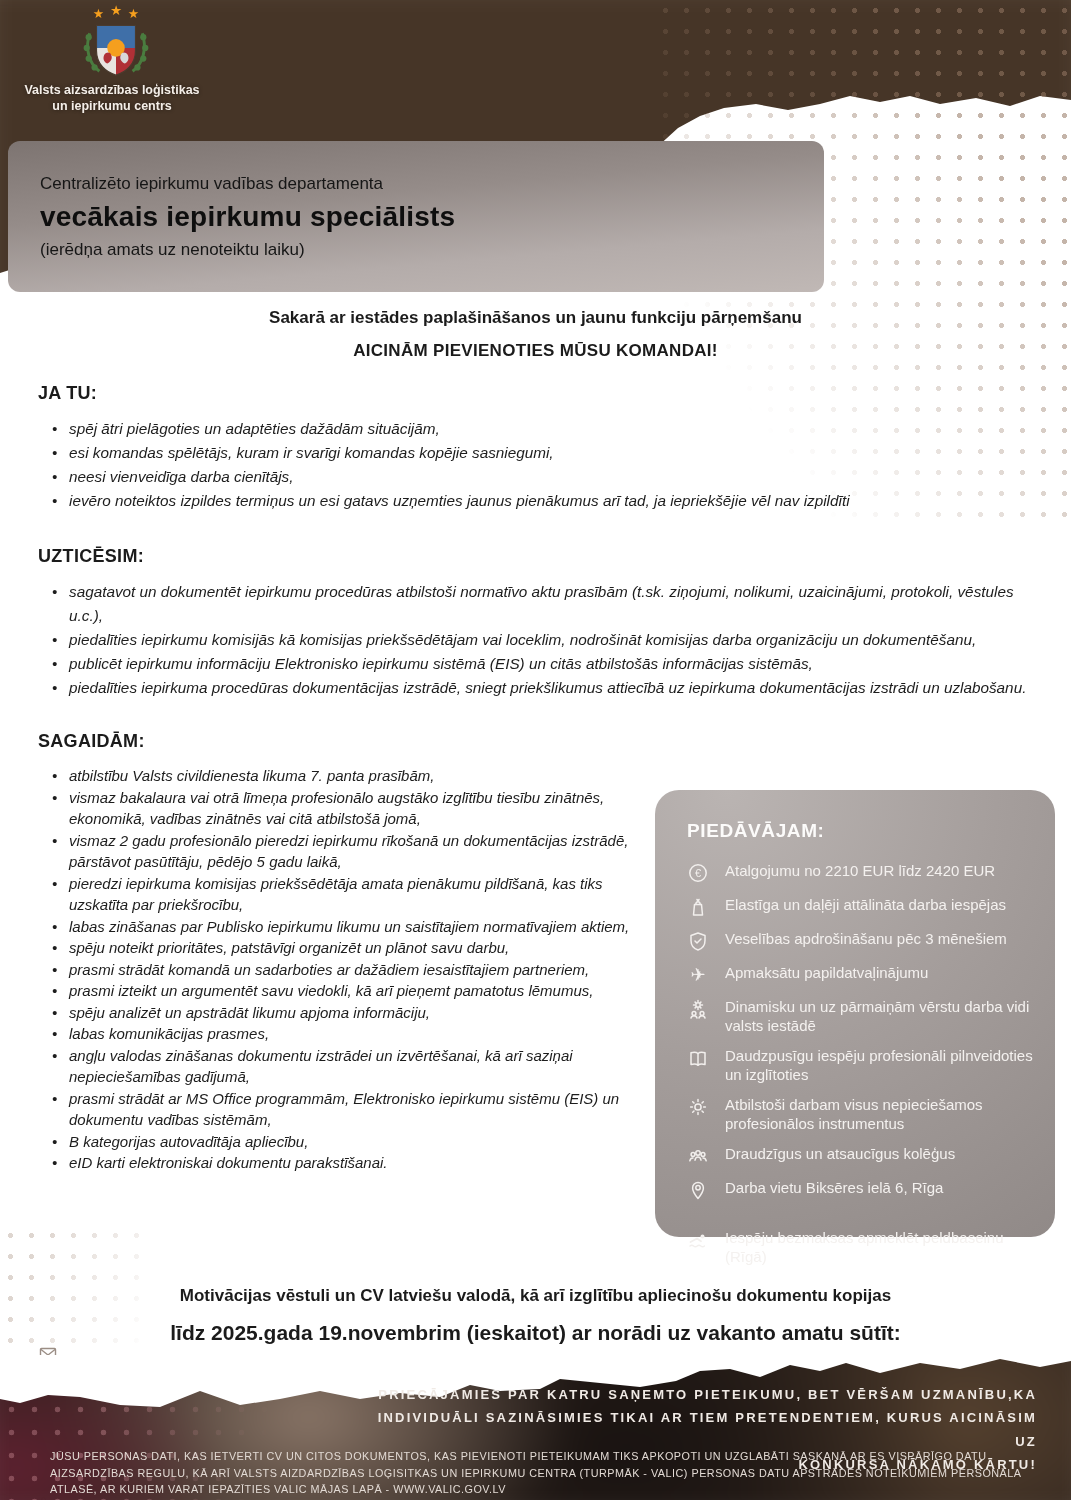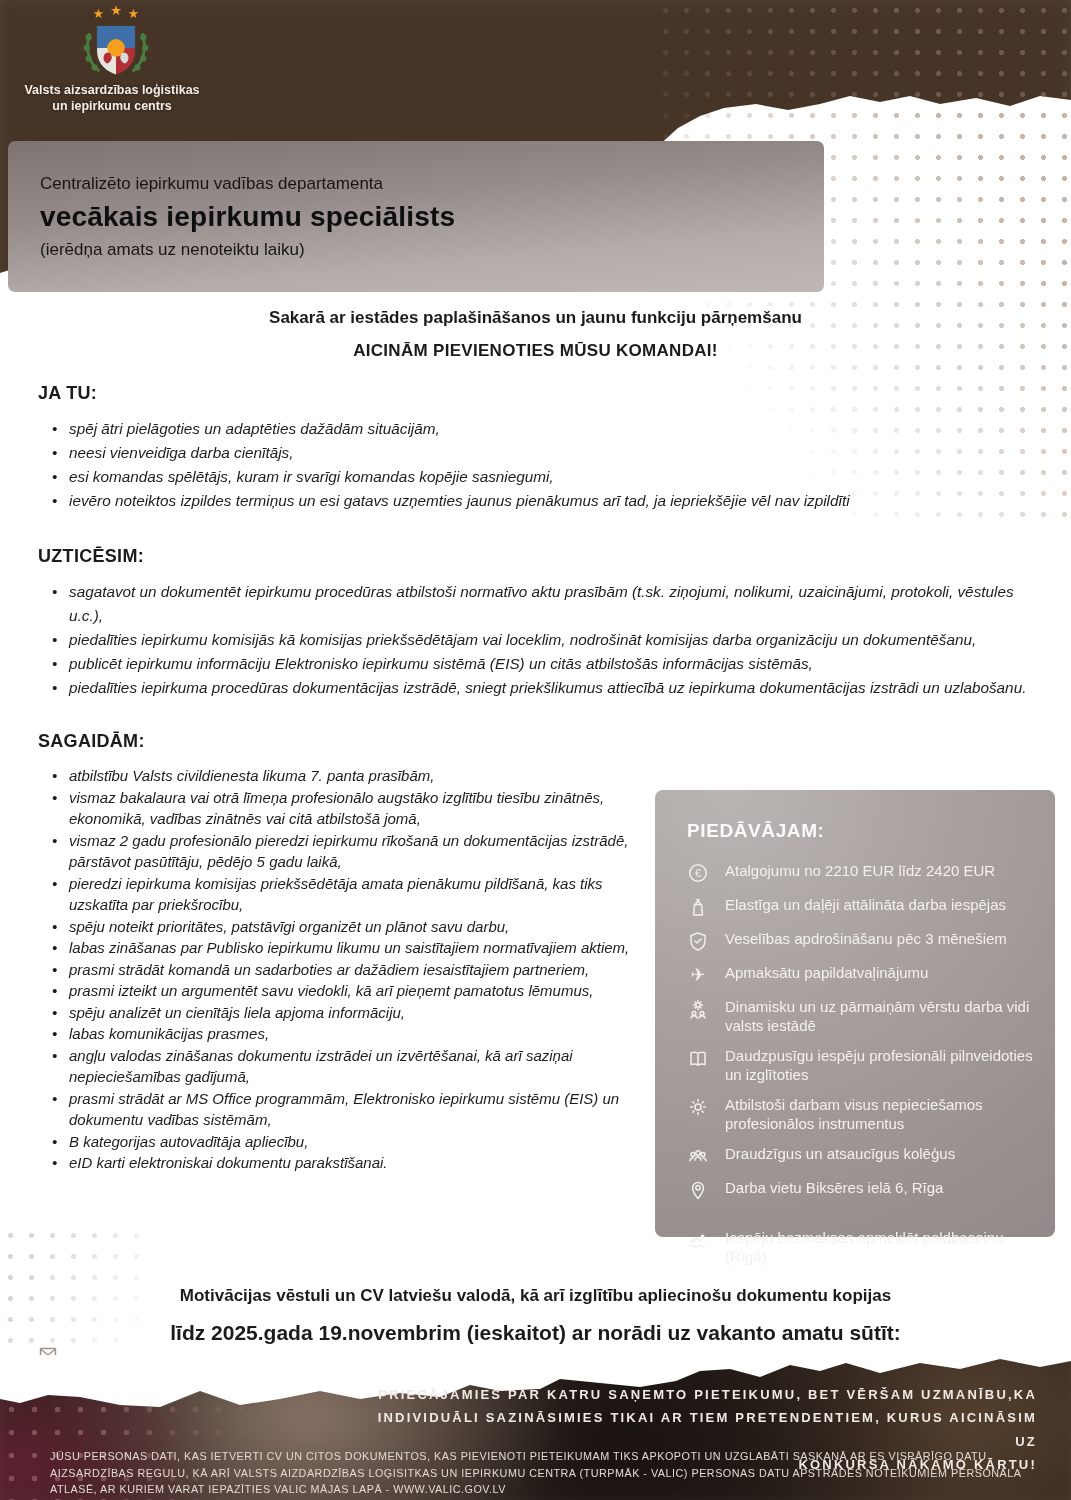--- a/index.html
+++ b/index.html
@@ -43,21 +43,21 @@
   
   .logo{position:absolute;left:52px;top:4px;width:128px;height:78px;}
   .org-caption{
     position:absolute;left:2px;top:82px;width:220px;text-align:center;
     color:#f4eee8;font-size:12.5px;line-height:1.3;font-weight:bold;
     text-shadow:0 0 4px rgba(0,0,0,.45);
   }
   
   .header-box{
     position:absolute;left:8px;top:141px;width:816px;height:151px;
-    border-radius:7px;
+    border-radius:12px;
     background:linear-gradient(175deg,#7d7471 0%, #958c89 38%, #b3abaf 72%, #c0b8b5 100%);
     background:linear-gradient(175deg,#7d7471 0%, #958c89 38%, #b4acaa 72%, #c0b8b5 100%);
     display:flex;flex-direction:column;justify-content:center;
     padding-left:32px;box-sizing:border-box;
   }
   .header-box .dept{font-size:17px;color:#161616;margin-bottom:7px;}
   .header-box .title{font-size:28px;font-weight:bold;color:#0e0e0e;margin-bottom:7px;letter-spacing:.2px;}
   .header-box .note{font-size:17px;color:#161616;}
   
   .intro{position:absolute;left:0;top:308px;width:1071px;text-align:center;font-weight:bold;}
@@ -69,21 +69,21 @@
   .section ul{list-style:none;margin:0;padding:0 0 0 14px;font-style:italic;}
   .section li{position:relative;padding-left:17px;font-size:15.3px;line-height:24px;color:#1d1d1d;}
   .section li::before{content:"•";position:absolute;left:0;top:0;font-size:15px;}
   .sec-jatu{top:383px;width:1005px;}
   .sec-uzticesim{top:546px;width:1012px;}
   .sec-sagaidam{top:731px;width:600px;}
   .sec-sagaidam li{font-size:15px;line-height:21.5px;}
   
   .offer-box{
     position:absolute;left:655px;top:790px;width:400px;height:447px;
-    border-radius:8px;box-sizing:border-box;
+    border-radius:24px;box-sizing:border-box;
     background:radial-gradient(150% 130% at 18% 0%, #bab4b2 0%, #a59e9c 45%, #8e8785 100%);
     padding:30px 22px 20px 30px;color:#f4f1ef;
   }
   .offer-box h2{font-size:19px;font-weight:bold;margin:0 0 20px 2px;letter-spacing:.6px;color:#fcfbfa;}
   .offer-item{display:flex;align-items:flex-start;margin-bottom:12px;}
   .offer-item .oicon{flex:0 0 26px;margin-right:14px;margin-top:0;height:22px;
     display:flex;align-items:center;justify-content:center;font-size:18px;color:#f2efed;}
   .offer-item .oicon svg{display:block;}
   .offer-item .otext{font-size:15px;line-height:18.5px;}
   .offer-item.last{margin-top:28px;}
@@ -169,22 +169,22 @@
 
   <div class="intro">
     <div class="l1">Sakarā ar iestādes paplašināšanos un jaunu funkciju pārņemšanu</div>
     <div class="l2">AICINĀM PIEVIENOTIES MŪSU KOMANDAI!</div>
   </div>
 
   <div class="section sec-jatu">
     <h2>JA TU:</h2>
     <ul>
       <li>spēj ātri pielāgoties un adaptēties dažādām situācijām,</li>
+      <li>esi komandas spēlētājs, kuram ir svarīgi komandas kopējie sasniegumi,</li>
       <li>neesi vienveidīga darba cienītājs,</li>
-      <li>esi komandas spēlētājs, kuram ir svarīgi komandas kopējie sasniegumi,</li>
       <li>ievēro noteiktos izpildes termiņus un esi gatavs uzņemties jaunus pienākumus arī tad, ja iepriekšējie vēl nav izpildīti</li>
     </ul>
   </div>
 
   <div class="section sec-uzticesim">
     <h2>UZTICĒSIM:</h2>
     <ul>
       <li>sagatavot un dokumentēt iepirkumu procedūras atbilstoši normatīvo aktu prasībām (t.sk. ziņojumi, nolikumi, uzaicinājumi, protokoli, vēstules u.c.),</li>
       <li>piedalīties iepirkumu komisijās kā komisijas priekšsēdētājam vai loceklim, nodrošināt komisijas darba organizāciju un dokumentēšanu,</li>
       <li>publicēt iepirkumu informāciju Elektronisko iepirkumu sistēmā (EIS) un citās atbilstošās informācijas sistēmās,</li>
@@ -192,25 +192,25 @@
     </ul>
   </div>
 
   <div class="section sec-sagaidam">
     <h2>SAGAIDĀM:</h2>
     <ul>
       <li>atbilstību Valsts civildienesta likuma 7. panta prasībām,</li>
       <li>vismaz bakalaura vai otrā līmeņa profesionālo augstāko izglītību tiesību zinātnēs, ekonomikā, vadības zinātnēs vai citā atbilstošā jomā,</li>
       <li>vismaz 2 gadu profesionālo pieredzi iepirkumu rīkošanā un dokumentācijas izstrādē, pārstāvot pasūtītāju, pēdējo 5 gadu laikā,</li>
       <li>pieredzi iepirkuma komisijas priekšsēdētāja amata pienākumu pildīšanā, kas tiks uzskatīta par priekšrocību,</li>
+      <li>labas zināšanas par Publisko iepirkumu likumu un saistītajiem normatīvajiem aktiem,</li>
       <li>spēju noteikt prioritātes, patstāvīgi organizēt un plānot savu darbu,</li>
-      <li>labas zināšanas par Publisko iepirkumu likumu un saistītajiem normatīvajiem aktiem,</li>
       <li>prasmi strādāt komandā un sadarboties ar dažādiem iesaistītajiem partneriem,</li>
       <li>prasmi izteikt un argumentēt savu viedokli, kā arī pieņemt pamatotus lēmumus,</li>
-      <li>spēju analizēt un cienītājs liela apjoma informāciju,</li>
+      <li>spēju analizēt un apstrādāt likumu apjoma informāciju,</li>
       <li>labas komunikācijas prasmes,</li>
       <li>angļu valodas zināšanas dokumentu izstrādei un izvērtēšanai, kā arī saziņai nepieciešamības gadījumā,</li>
       <li>prasmi strādāt ar MS Office programmām, Elektronisko iepirkumu sistēmu (EIS) un dokumentu vadības sistēmām,</li>
       <li>B kategorijas autovadītāja apliecību,</li>
       <li>eID karti elektroniskai dokumentu parakstīšanai.</li>
     </ul>
   </div>
 
   <div class="offer-box">
     <h2>PIEDĀVĀJAM:</h2>

